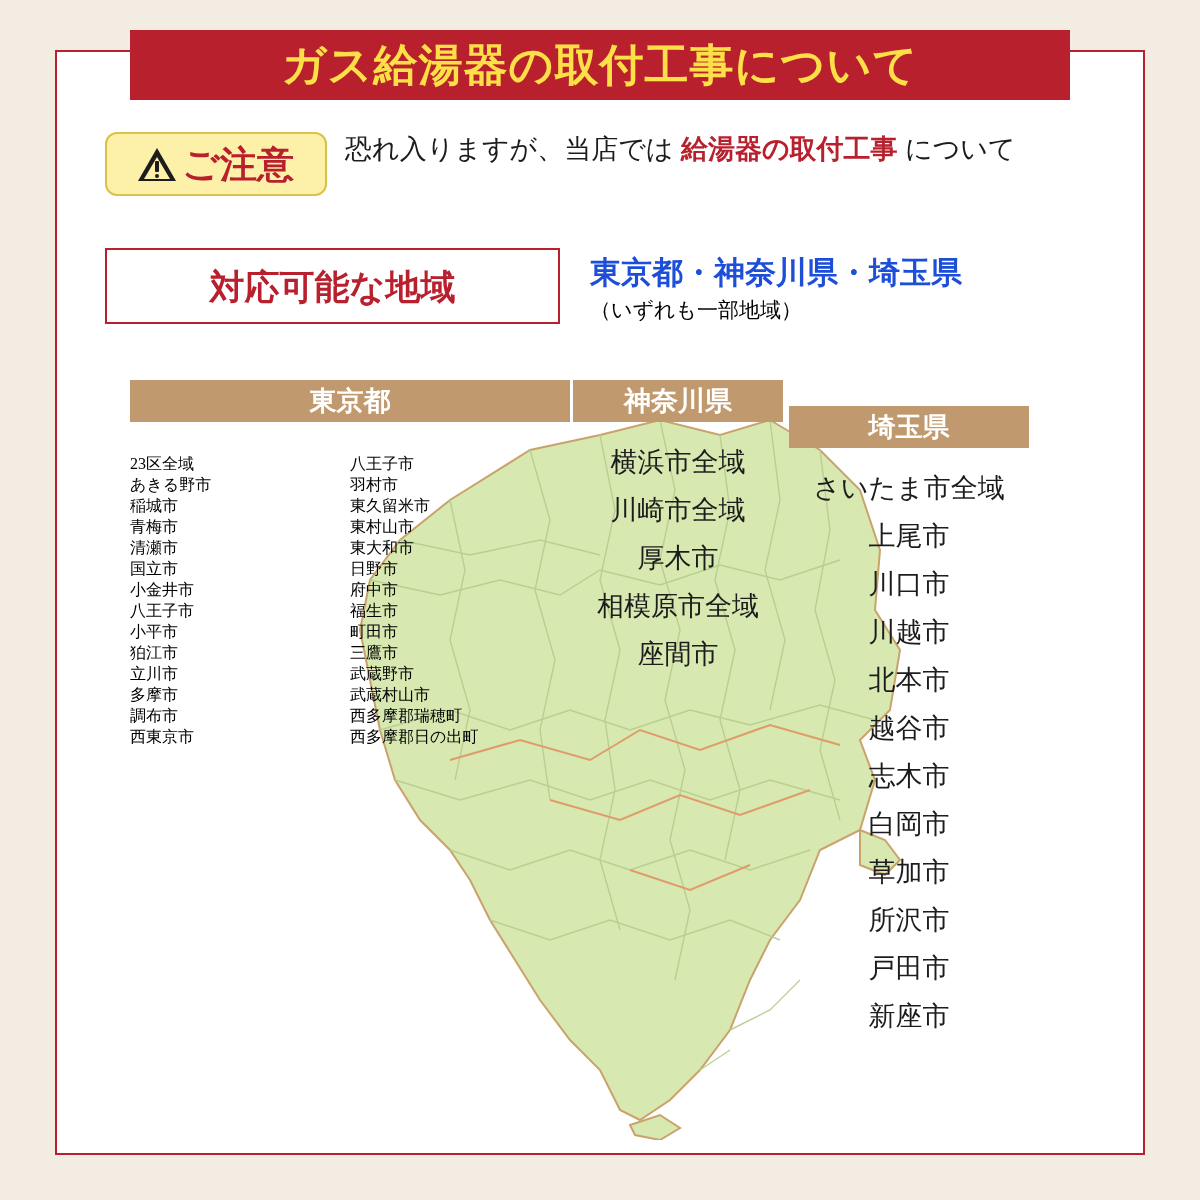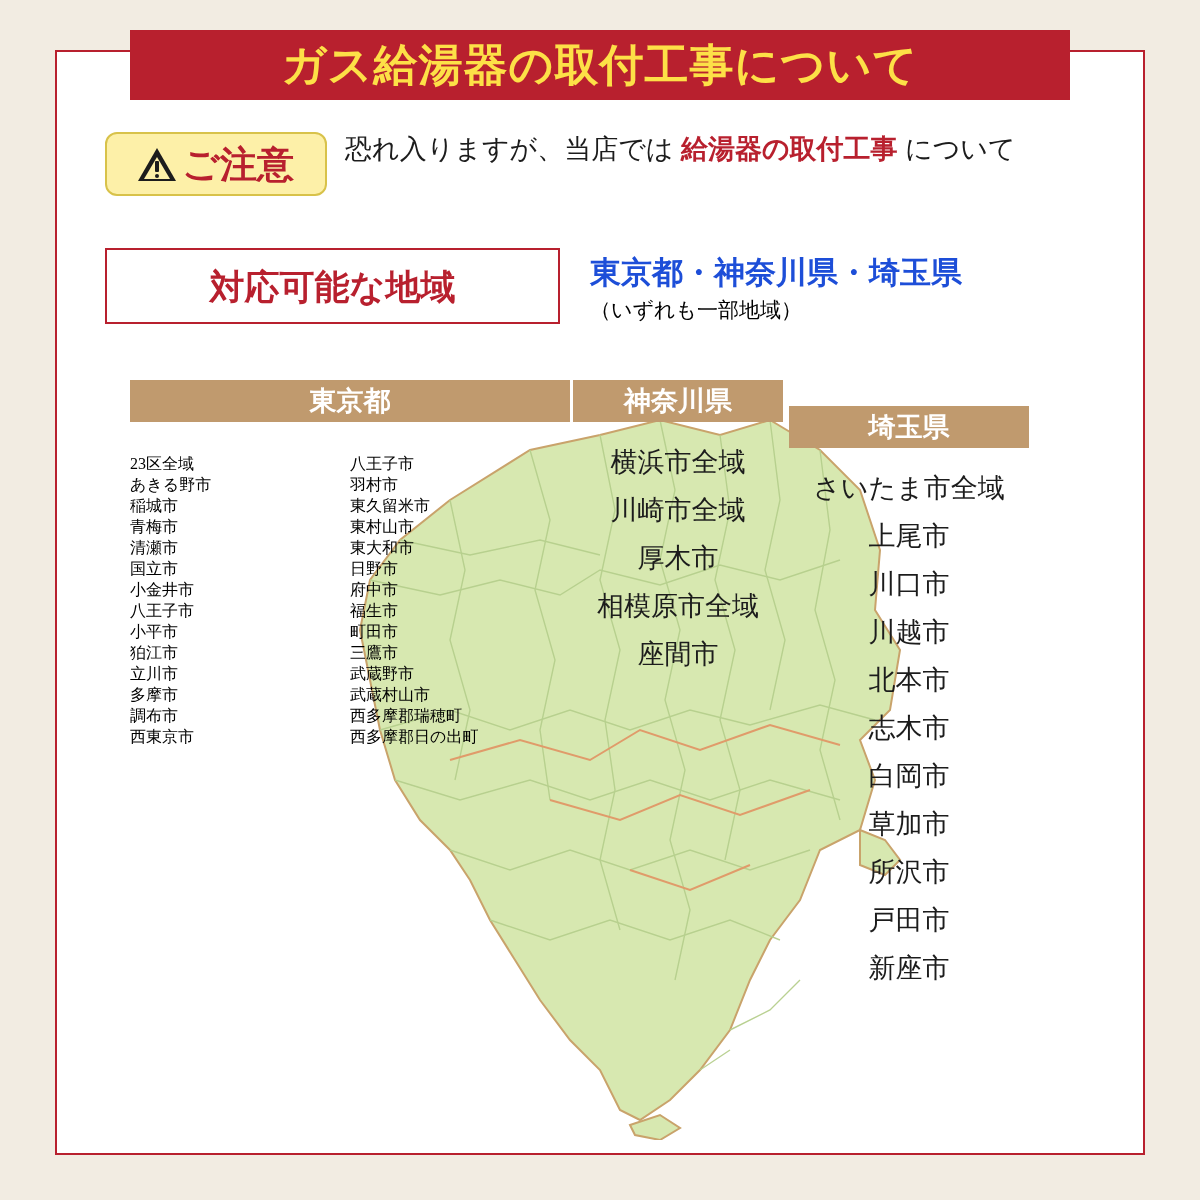--- a/index.html
+++ b/index.html
@@ -326,20 +326,21 @@
     </div>
 
     <div class="col saitama">
       <div class="col-head">埼玉県</div>
       <div class="col-items">
         <div class="item">さいたま市全域</div>
         <div class="item">上尾市</div>
         <div class="item">川口市</div>
         <div class="item">川越市</div>
         <div class="item">北本市</div>
+        <div class="item">越谷市</div>
         <div class="item">志木市</div>
         <div class="item">白岡市</div>
         <div class="item">草加市</div>
         <div class="item">所沢市</div>
         <div class="item">戸田市</div>
         <div class="item">新座市</div>
       </div>
     </div>
 
   </div>

